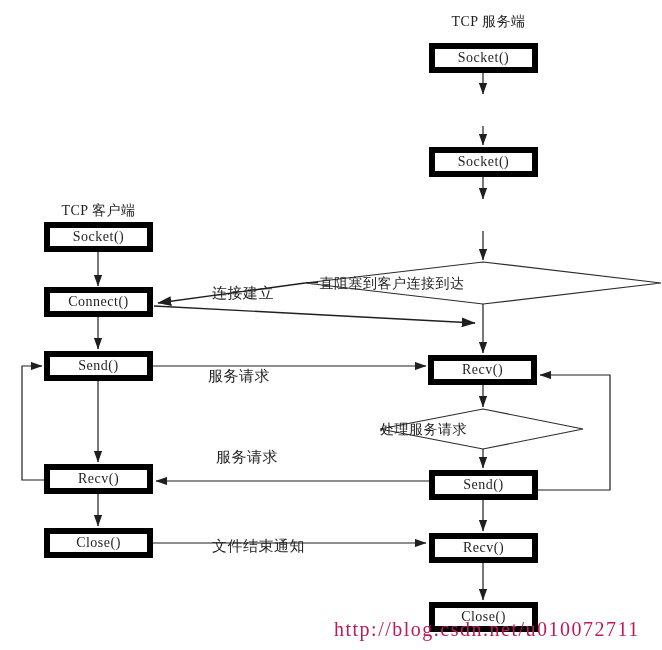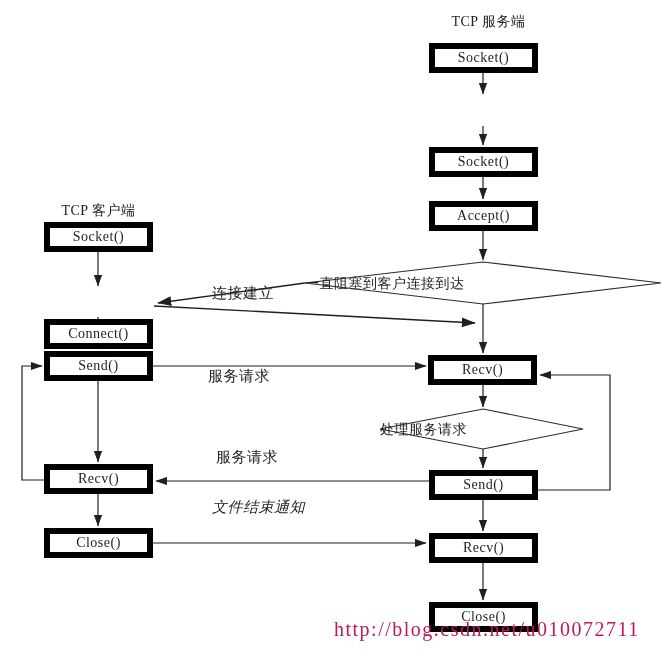--- a/index.html
+++ b/index.html
@@ -99,35 +99,34 @@
     <line x1="153" y1="366" x2="426" y2="366" stroke="#1f1f1f" stroke-width="1.2" fill="none" marker-end="url(#arr)"></line>
     <line x1="429" y1="481" x2="156" y2="481" stroke="#1f1f1f" stroke-width="1.2" fill="none" marker-end="url(#arr)"></line>
     <line x1="153" y1="543" x2="426" y2="543" stroke="#1f1f1f" stroke-width="1.2" fill="none" marker-end="url(#arr)"></line>
   </svg>
 
   <div class="col-title" style="left:44px; top:202px; width:109px; text-align:center;">TCP 客户端</div>
   <div class="col-title" style="left:429px; top:13px; width:119px; text-align:center;">TCP 服务端</div>
 
   <div class="box" style="left:429px; top:43px;">Socket()</div>
   <div class="box" style="left:429px; top:147px;">Socket()</div>
-  <div class="box" style="left:429px; top:201px;">Accept()</div>
   <div class="box" style="left:428px; top:355px;">Recv()</div>
   <div class="box" style="left:429px; top:470px;">Send()</div>
   <div class="box" style="left:429px; top:533px;">Recv()</div>
   <div class="box" style="left:429px; top:602px;">Close()</div>
 
   <div class="box" style="left:44px; top:222px;">Socket()</div>
-  <div class="box" style="left:44px; top:287px;margin-top:32px;">Connect()</div>
+  <div class="box" style="left:44px; top:287px;">Connect()</div>
   <div class="box" style="left:44px; top:351px;">Send()</div>
   <div class="box" style="left:44px; top:464px;">Recv()</div>
   <div class="box" style="left:44px; top:528px;">Close()</div>
 
   <div class="diamond-label" style="left:305px; top:275px; width:356px;">一直阻塞到客户连接到达</div>
   <div class="diamond-label" style="left:380px; top:421px; width:203px;">处理服务请求</div>
 
   <div class="edge-label" style="left:212px; top:284px;">连接建立</div>
   <div class="edge-label" style="left:208px; top:367px;">服务请求</div>
   <div class="edge-label" style="left:216px; top:448px;">服务请求</div>
-  <div class="edge-label" style="left:212px; top:498px;font-style:italic;">文件结束通知</div>
+  <div class="edge-label" style="left:212px; top:537px;">文件结束通知</div>
 
   <div class="watermark">http://blog.csdn.net/u010072711</div>
 
 </div>
 
 </body></html>

